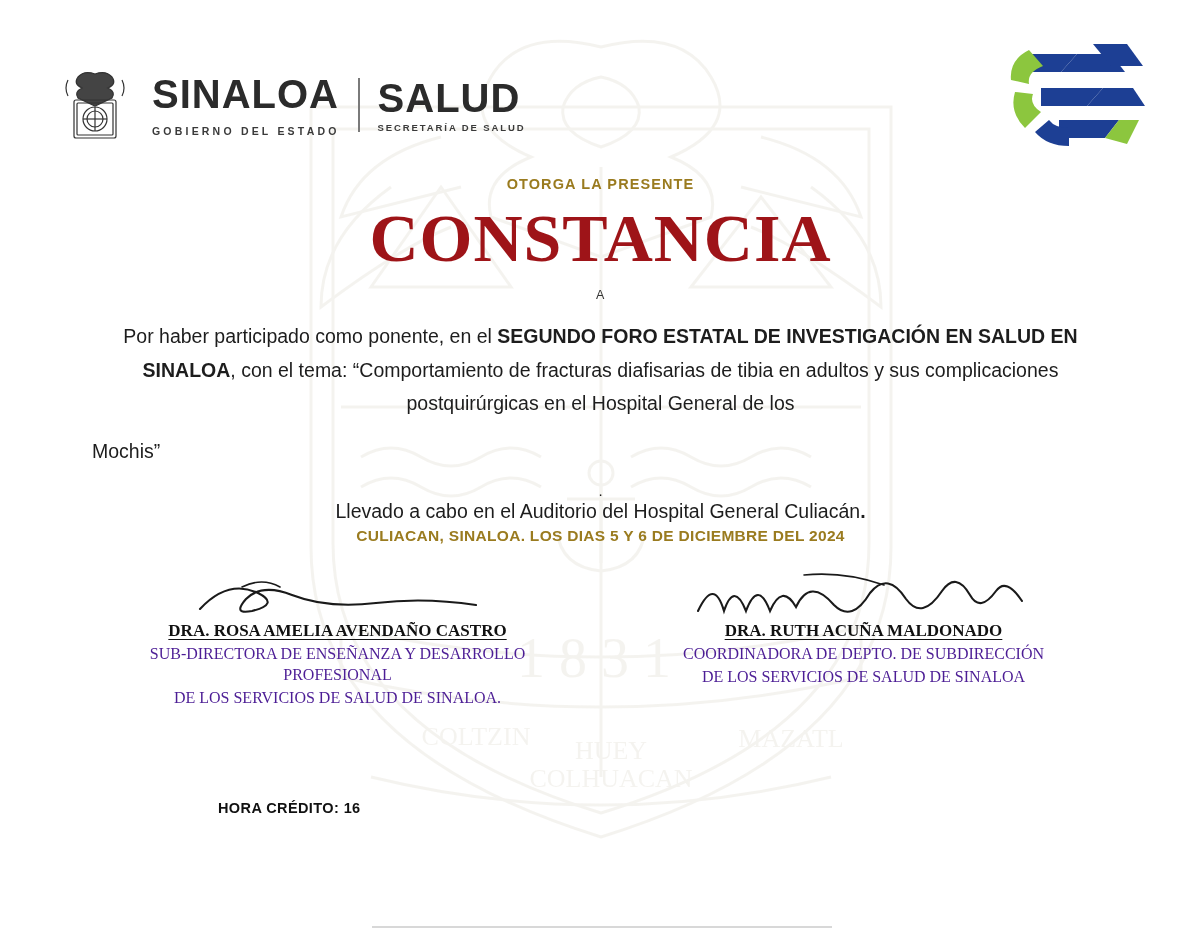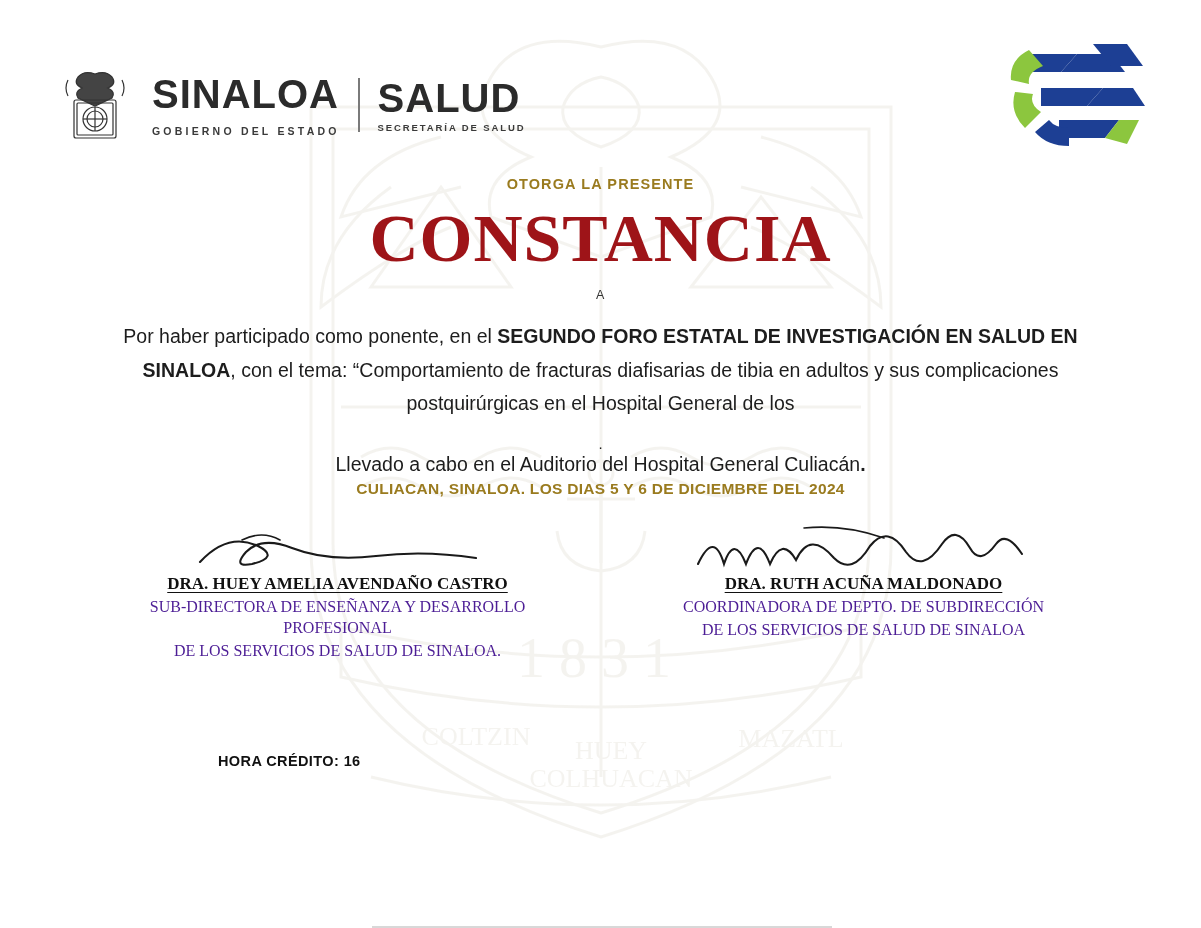--- a/index.html
+++ b/index.html
@@ -344,39 +344,42 @@
   <div class="title">CONSTANCIA</div>
 
   <div class="a-line">A</div>
 
 
   <div class="paragraph">
     <span>Por haber participado como ponente, en el </span><span class="b">SEGUNDO FORO ESTATAL DE INVESTIGACIÓN</span>
     <span class="b">EN SALUD EN SINALOA</span><span>, con el tema: “Comportamiento de fracturas diafisarias de tibia en</span>
     <span>adultos y sus complicaciones postquirúrgicas en el Hospital General de los</span>
   </div>
+  <div class="para-left" style="margin-top:14px;">
+    <span>Mochis”</span>
+  </div>
 
   <div class="dot-line">.</div>
 
   <div class="venue">
     <span>Llevado a cabo en el Auditorio del Hospital General Culiacán</span><span class="b">.</span>
   </div>
 
   <div class="city-date">CULIACAN, SINALOA. LOS DIAS 5 Y 6 DE DICIEMBRE DEL 2024</div>
 
   <div class="signatures">
 
     <div class="sig">
       <div class="sig-scribble">
         <svg width="300" height="48" viewBox="0 0 300 48" xmlns="http://www.w3.org/2000/svg">
           <path d="M12 34 Q40 4 70 18 Q92 29 64 36 Q44 40 58 24 Q74 8 104 20 Q140 34 188 28 Q236 22 288 30" fill="none" stroke="#1a1a1a" stroke-width="2.1" stroke-linecap="round"></path>
           <path d="M54 12 Q74 2 92 12" fill="none" stroke="#1a1a1a" stroke-width="1.6" stroke-linecap="round"></path>
         </svg>
       </div>
-      <div class="sig-name">DRA. HUEY AMELIA AVENDAÑO CASTRO</div>
+      <div class="sig-name">DRA. ROSA AMELIA AVENDAÑO CASTRO</div>
       <div class="sig-role">SUB-DIRECTORA DE ENSEÑANZA Y DESARROLLO PROFESIONAL</div>
       <div class="sig-role">DE LOS SERVICIOS DE SALUD DE SINALOA.</div>
     </div>
 
     <div class="sig">
       <div class="sig-scribble">
         <svg width="360" height="52" viewBox="0 0 360 52" xmlns="http://www.w3.org/2000/svg">
           <path d="M14 40 Q30 6 40 40 Q50 10 62 40 Q74 8 86 40 Q98 12 112 36 Q126 6 150 34 Q168 52 186 22 Q204 0 222 28 Q238 50 258 20 Q272 0 286 24 Q296 42 312 20 Q322 6 338 30" fill="none" stroke="#1a1a1a" stroke-width="2.1" stroke-linecap="round"></path>
           <path d="M120 4 Q160 0 200 14" fill="none" stroke="#1a1a1a" stroke-width="1.6" stroke-linecap="round"></path>
         </svg>

